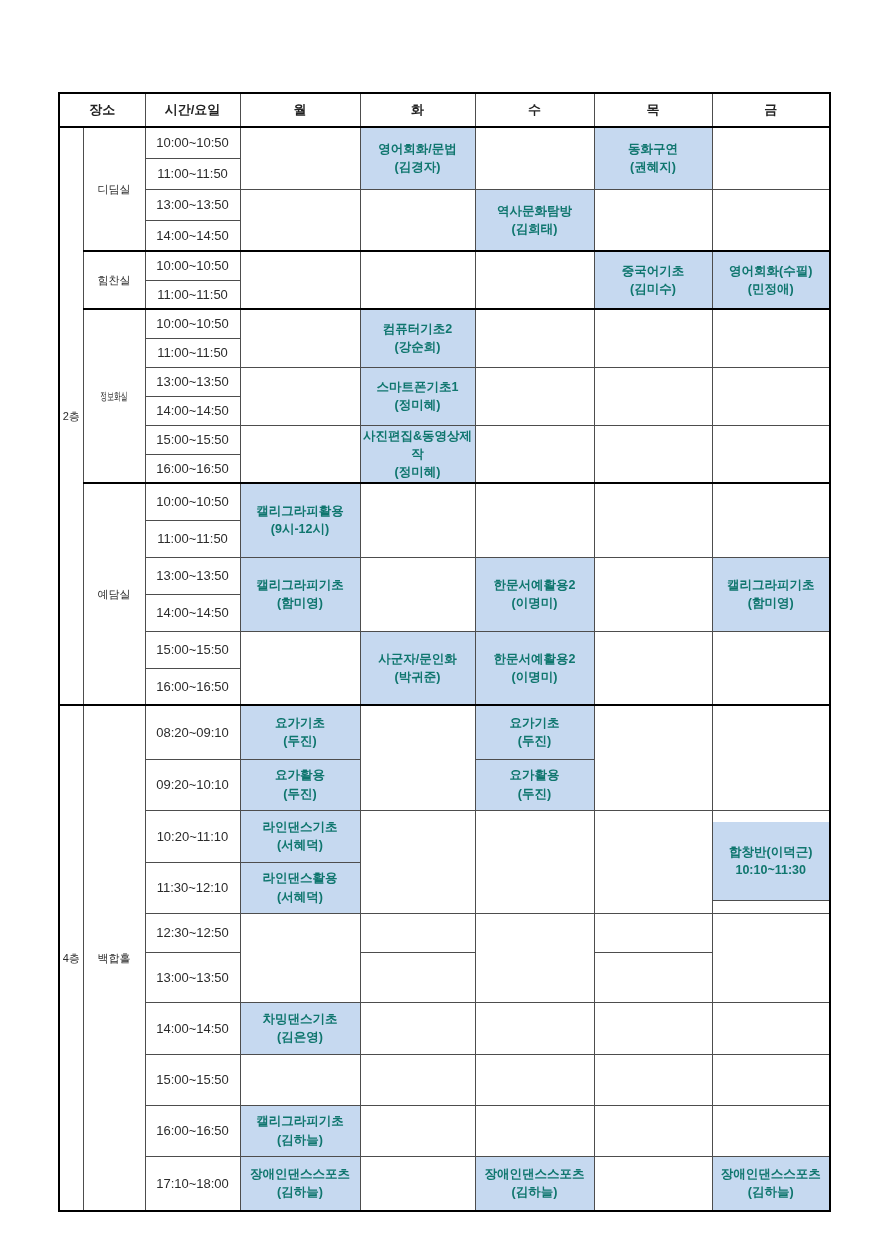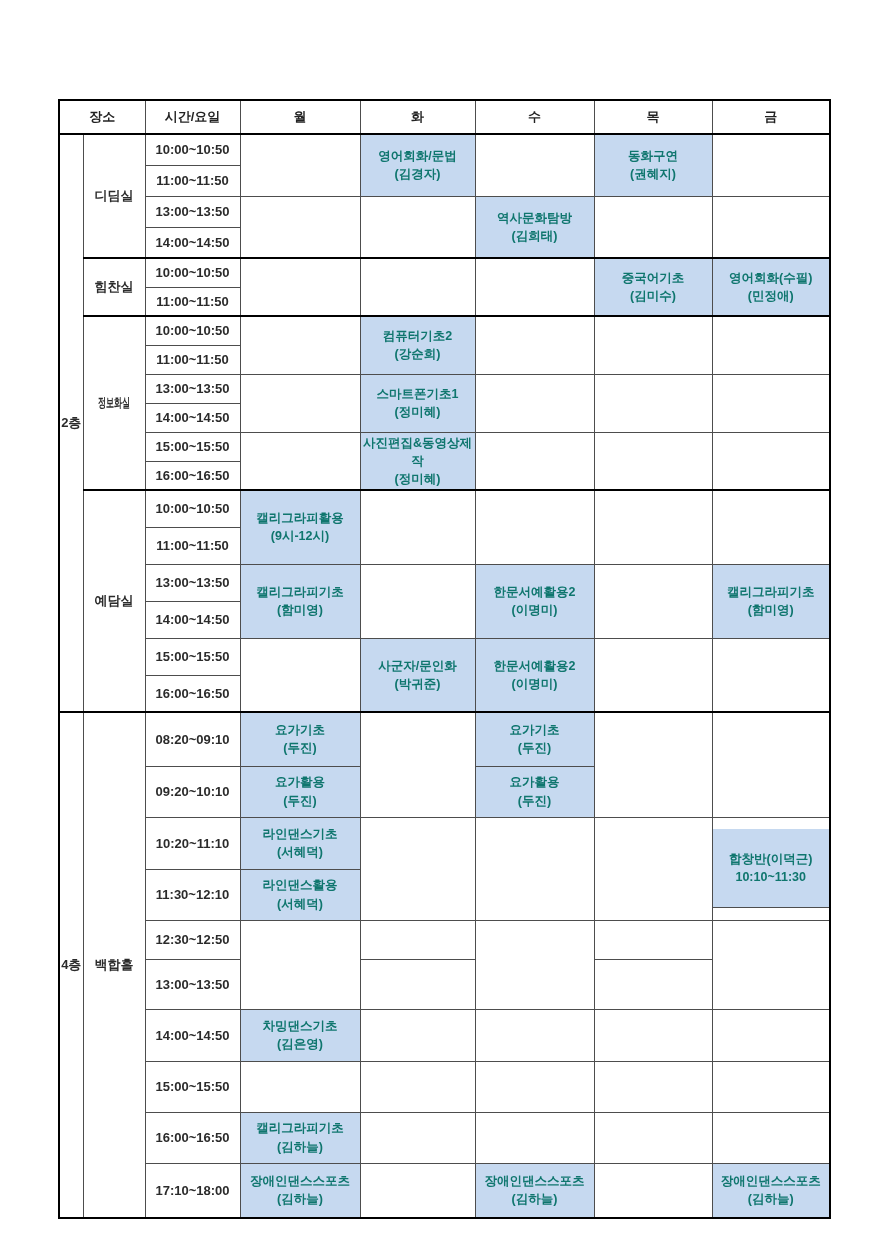--- a/index.html
+++ b/index.html
@@ -1,27 +1,27 @@
 <!DOCTYPE html>
 <html style="--fill: #c6d9f0;"><head>
 <meta charset="utf-8">
 <style>
   html,body{margin:0;padding:0;background:#ffffff;}
   .page{position:relative;width:880px;height:1245px;background:#ffffff;overflow:hidden;
         font-family:"Liberation Sans","DejaVu Sans",sans-serif;color:#222;}
   .title{position:absolute;top:36px;left:0;width:880px;text-align:center;
          font-size:27px;font-weight:900;letter-spacing:0.5px;color:#000;}
-  table.tt{position:absolute;left:58px;top:99px;border-collapse:collapse;table-layout:fixed;
+  table.tt{position:absolute;left:58px;top:92px;border-collapse:collapse;table-layout:fixed;
            border:2px solid #000;background:#fff;}
   table.tt th, table.tt td{border:1px solid #4d4d4d;padding:0;text-align:center;vertical-align:middle;
            overflow:hidden;}
   table.tt thead th{border-bottom:2px solid #000;height:32px;font-size:13px;font-weight:700;background:#fff;}
   tr.room-top > td{border-top:2px solid #000;}
-  td.time{font-size:13px;font-weight:700;color:#2b2b2b;}
-  td.room, td.floor{font-size:13px;font-weight:700;color:#2b2b2b;}
+  td.time{font-size:13px;font-weight:400;color:#2b2b2b;}
+  td.room, td.floor{font-size:11px;font-weight:400;color:#2b2b2b;}
   td.fill{background:var(--fill,#c6d9f0);}
   .lines{line-height:1.45;font-size:12.5px;font-weight:600;color:#0f766e;}
   td.partial{vertical-align:top;}
   .partial-box{background:var(--fill,#c6d9f0);border-bottom:1px solid #4d4d4d;
                display:flex;flex-direction:column;justify-content:center;height:78px;align-items:center;}
   .squeeze{display:inline-block;transform:scaleX(0.62);transform-origin:center;white-space:nowrap;}
 </style>
 </head>
 <body>
 

